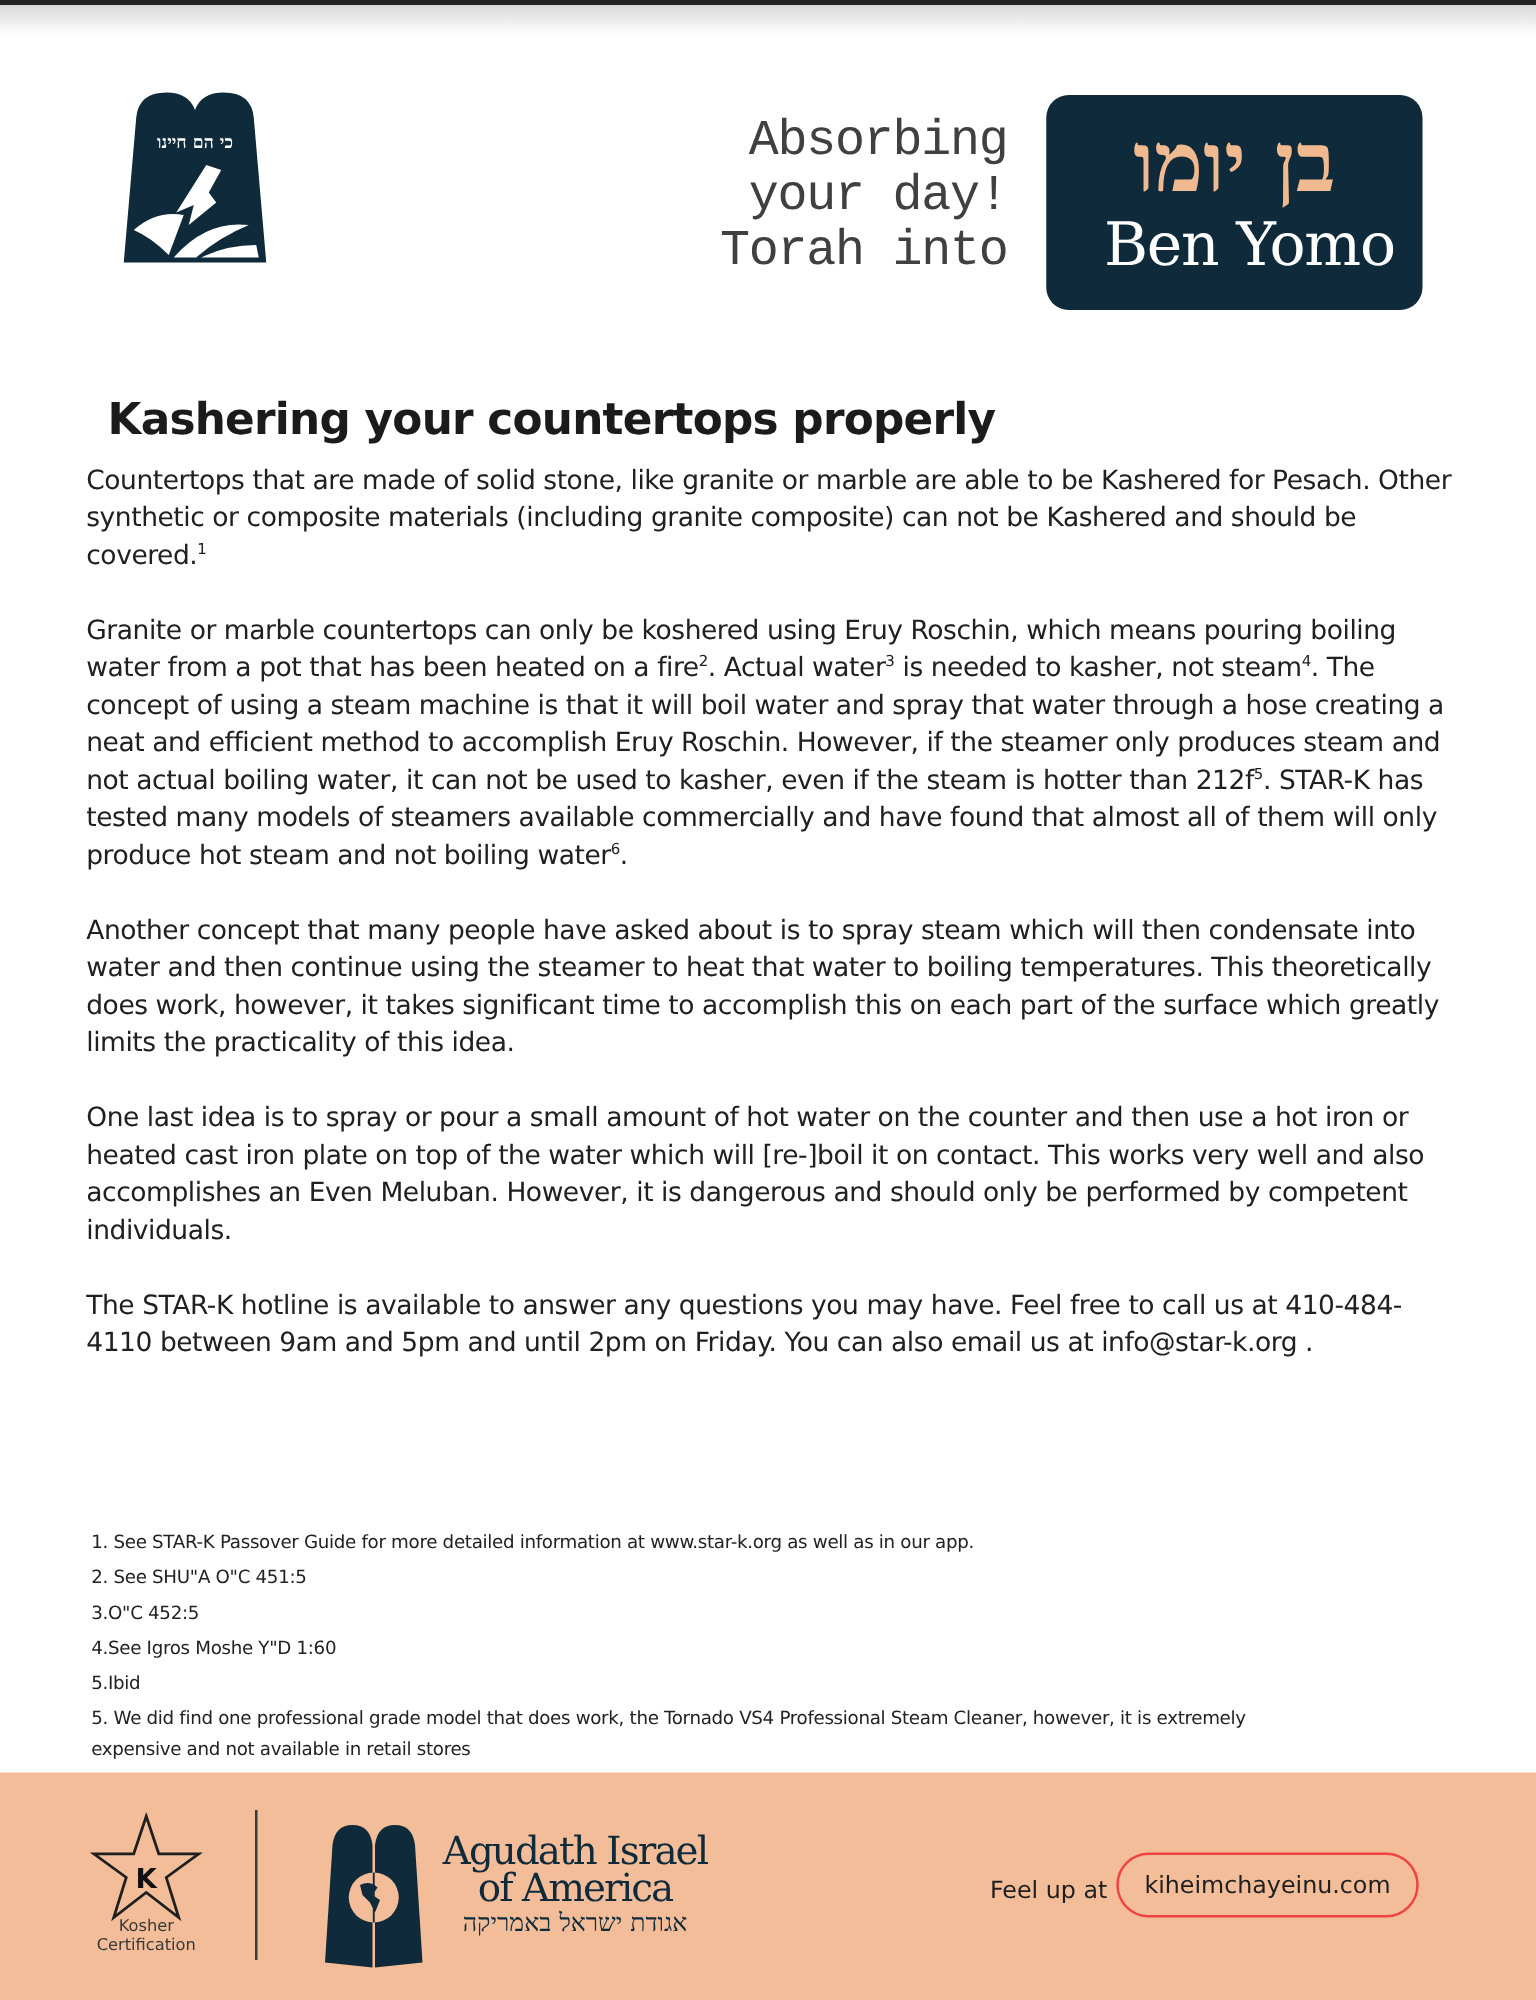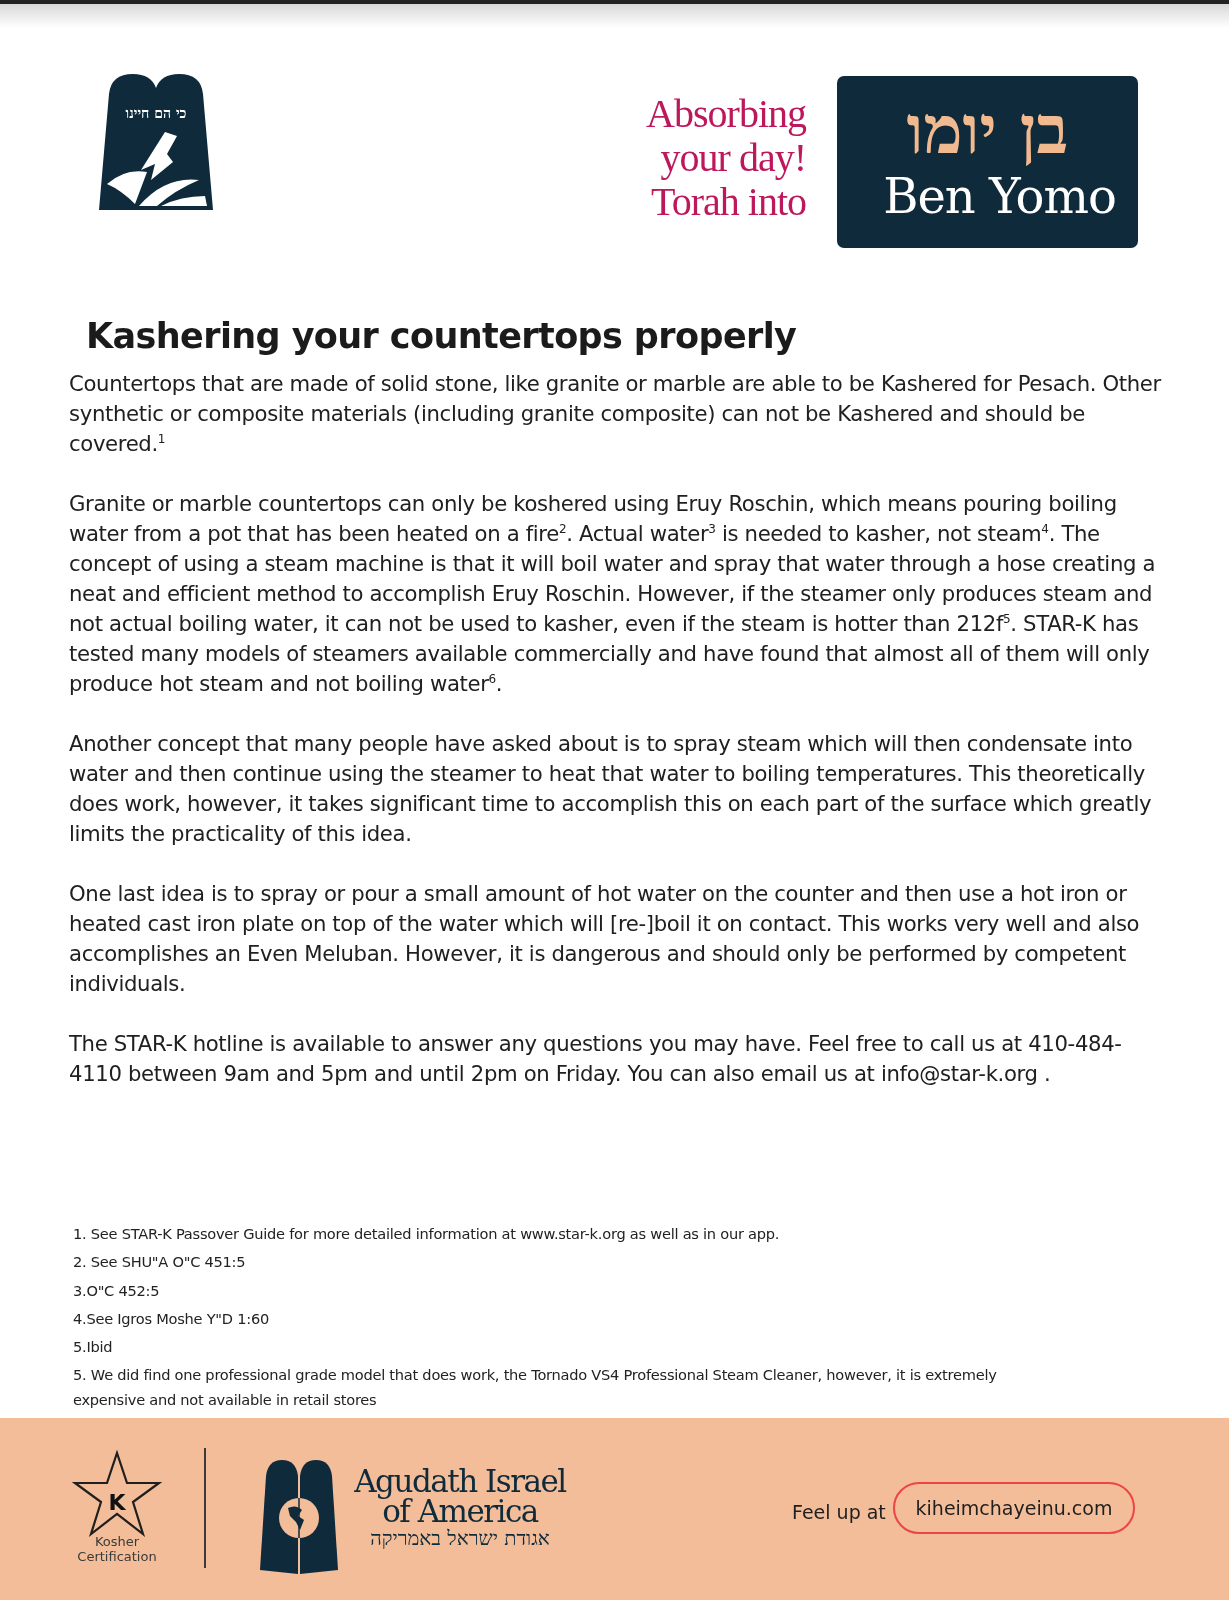--- a/index.html
+++ b/index.html
@@ -12,27 +12,27 @@
   }
   .topfade {
     position: absolute; left: 0; top: 4px; width: 1229px; height: 24px;
     background: linear-gradient(#d8d8d8, #ffffff);
   }
   
   .logo-left { position: absolute; left: 95px; top: 72px; width: 122px; height: 146px; }
   
   .tagline {
     position: absolute; left: 560px; top: 92px; width: 246px; text-align: right;
-    font-family: Liberation Serif, serif; font-size: 40px; line-height: 44px; color: #be185d;
+    font-family: Liberation Mono, monospace; font-size: 40px; line-height: 44px; color: #404040;
     letter-spacing: -1px;
   }
   .tagline div { white-space: nowrap; }
   .benyomo {
     position: absolute; left: 837px; top: 76px; width: 301px; height: 172px;
-    background: #0e2a3b; border-radius: 7px; text-align: center;
+    background: #0e2a3b; border-radius: 18px; text-align: center;
   }
   .benyomo .heb {
     font-family: "DejaVu Serif", serif; font-size: 66px; color: #f1b98f;
     line-height: 80px; margin-top: 14px; direction: rtl; font-weight: bold;
   }
   .benyomo .eng {
     font-family: "DejaVu Serif", serif; font-size: 48px; color: #ffffff; line-height: 52px;
     letter-spacing: -1px;
     padding-left: 24px;
   }

